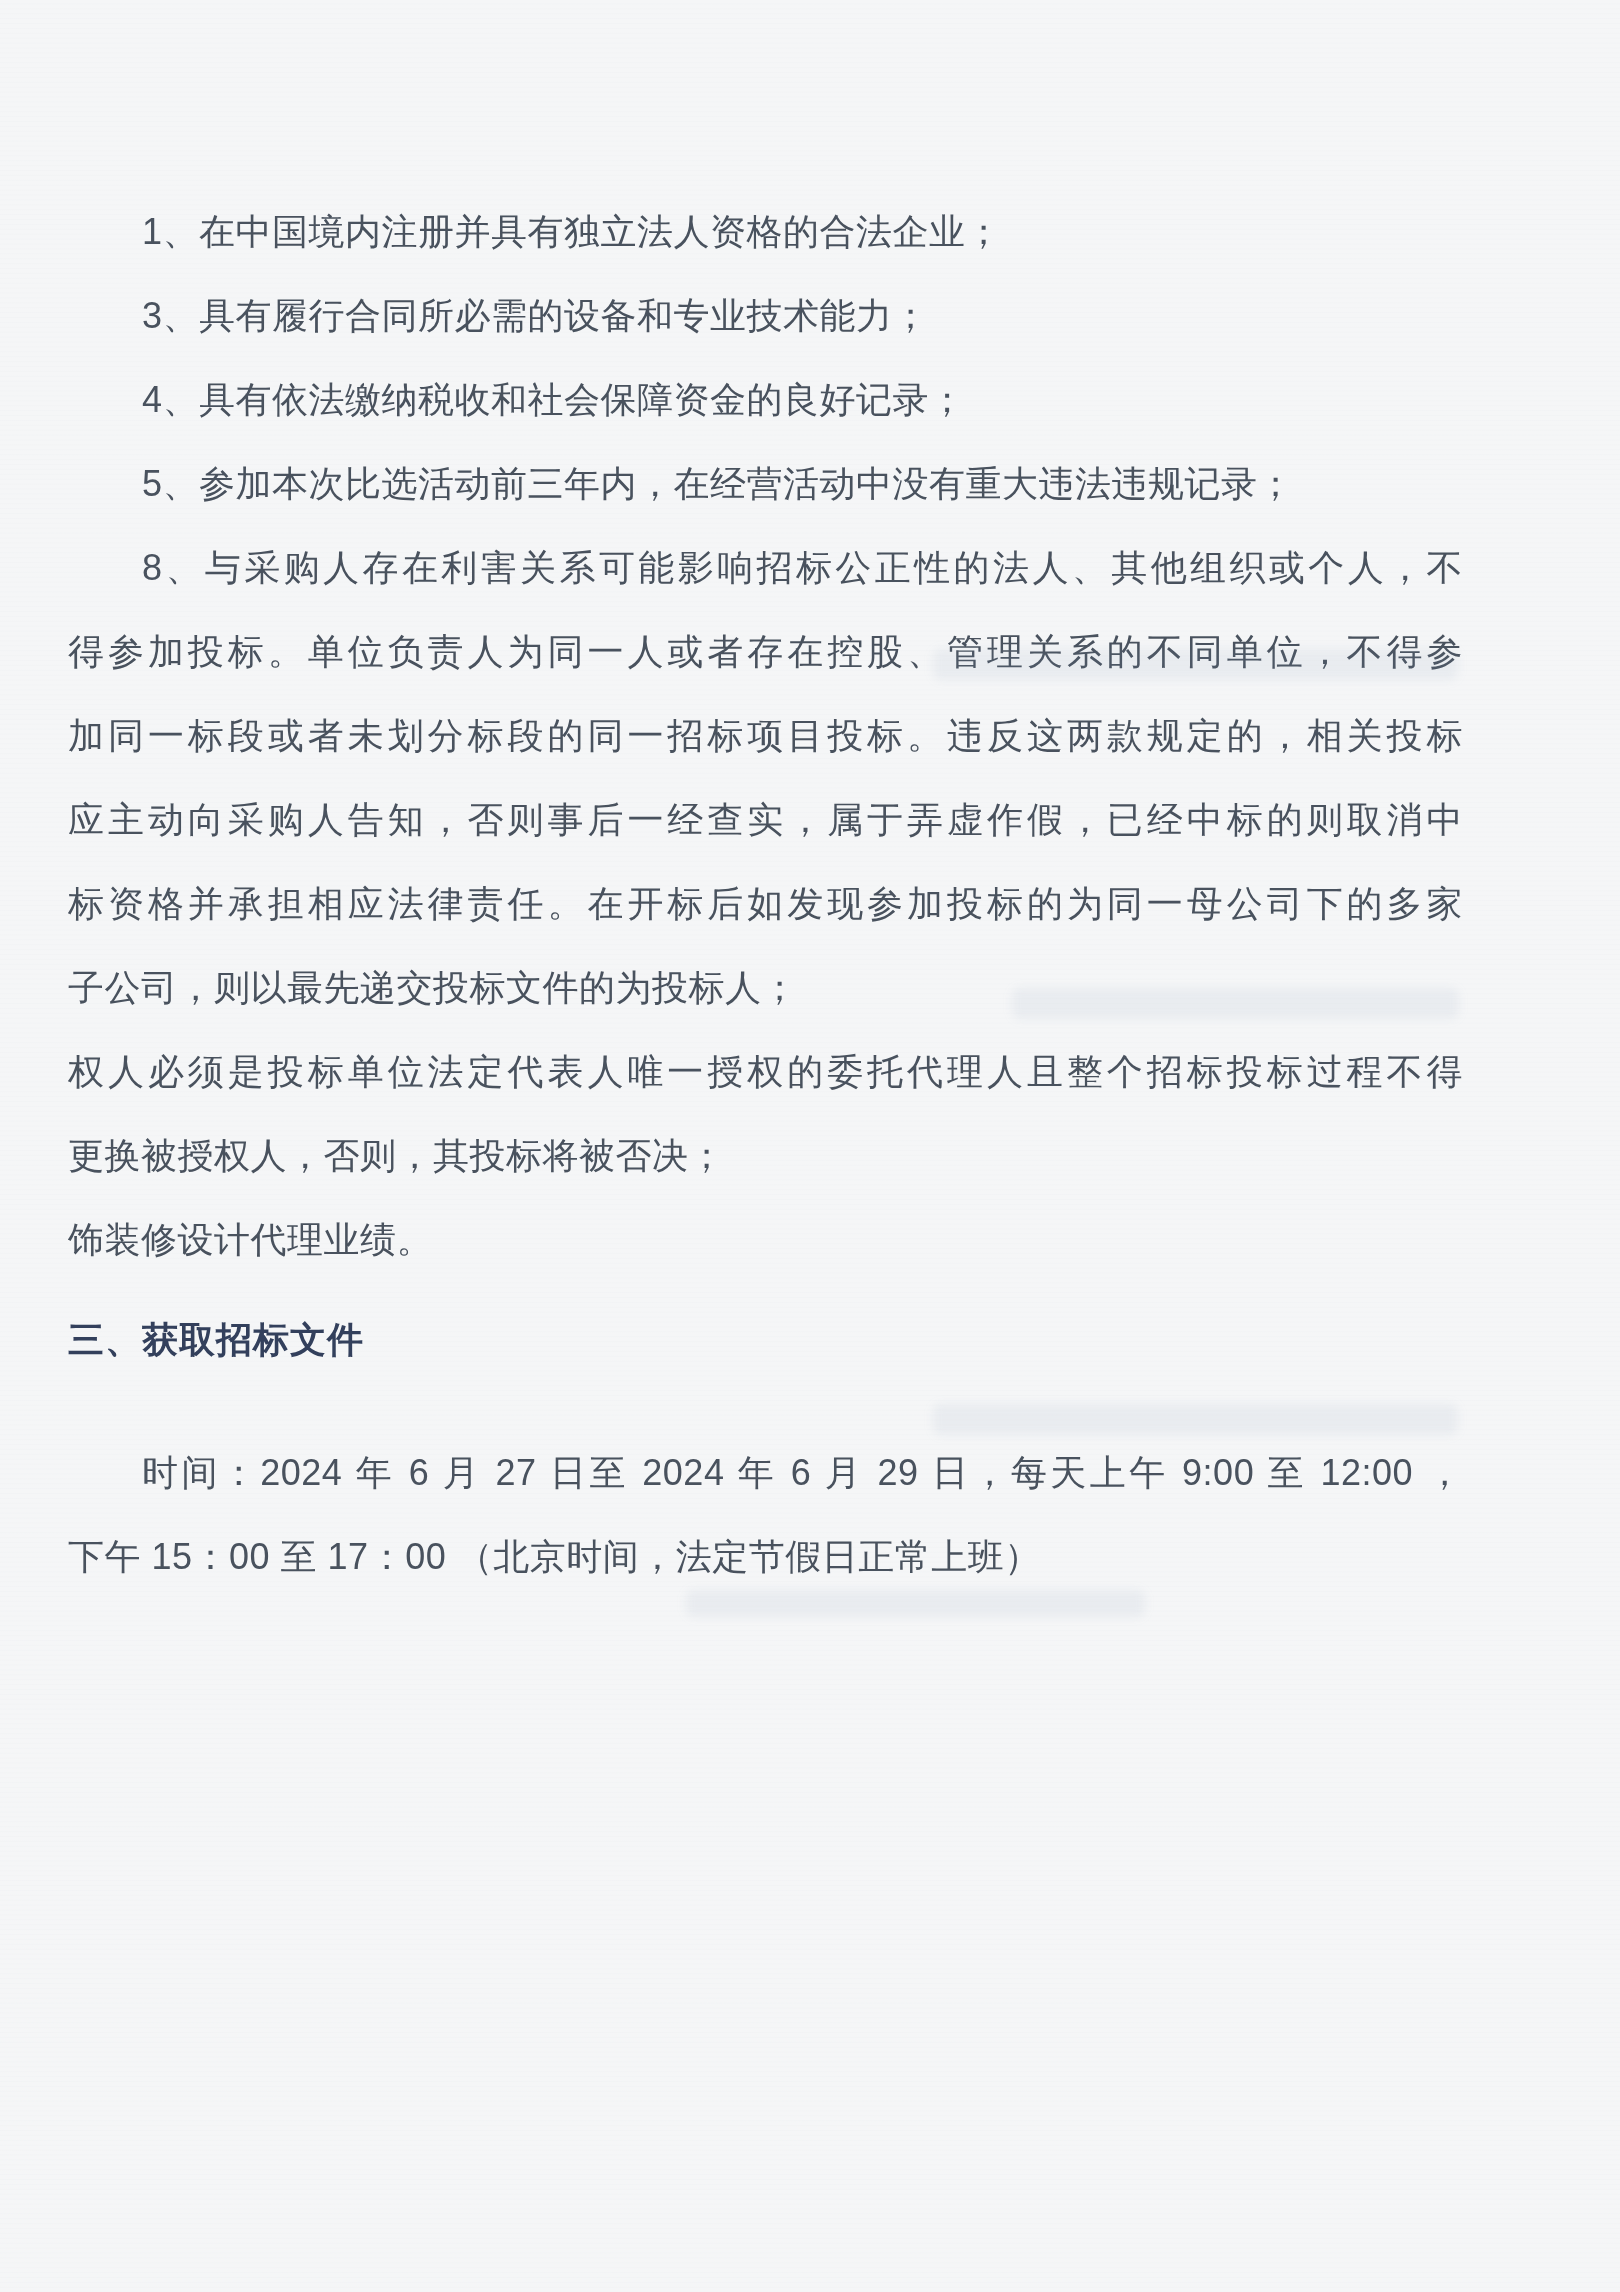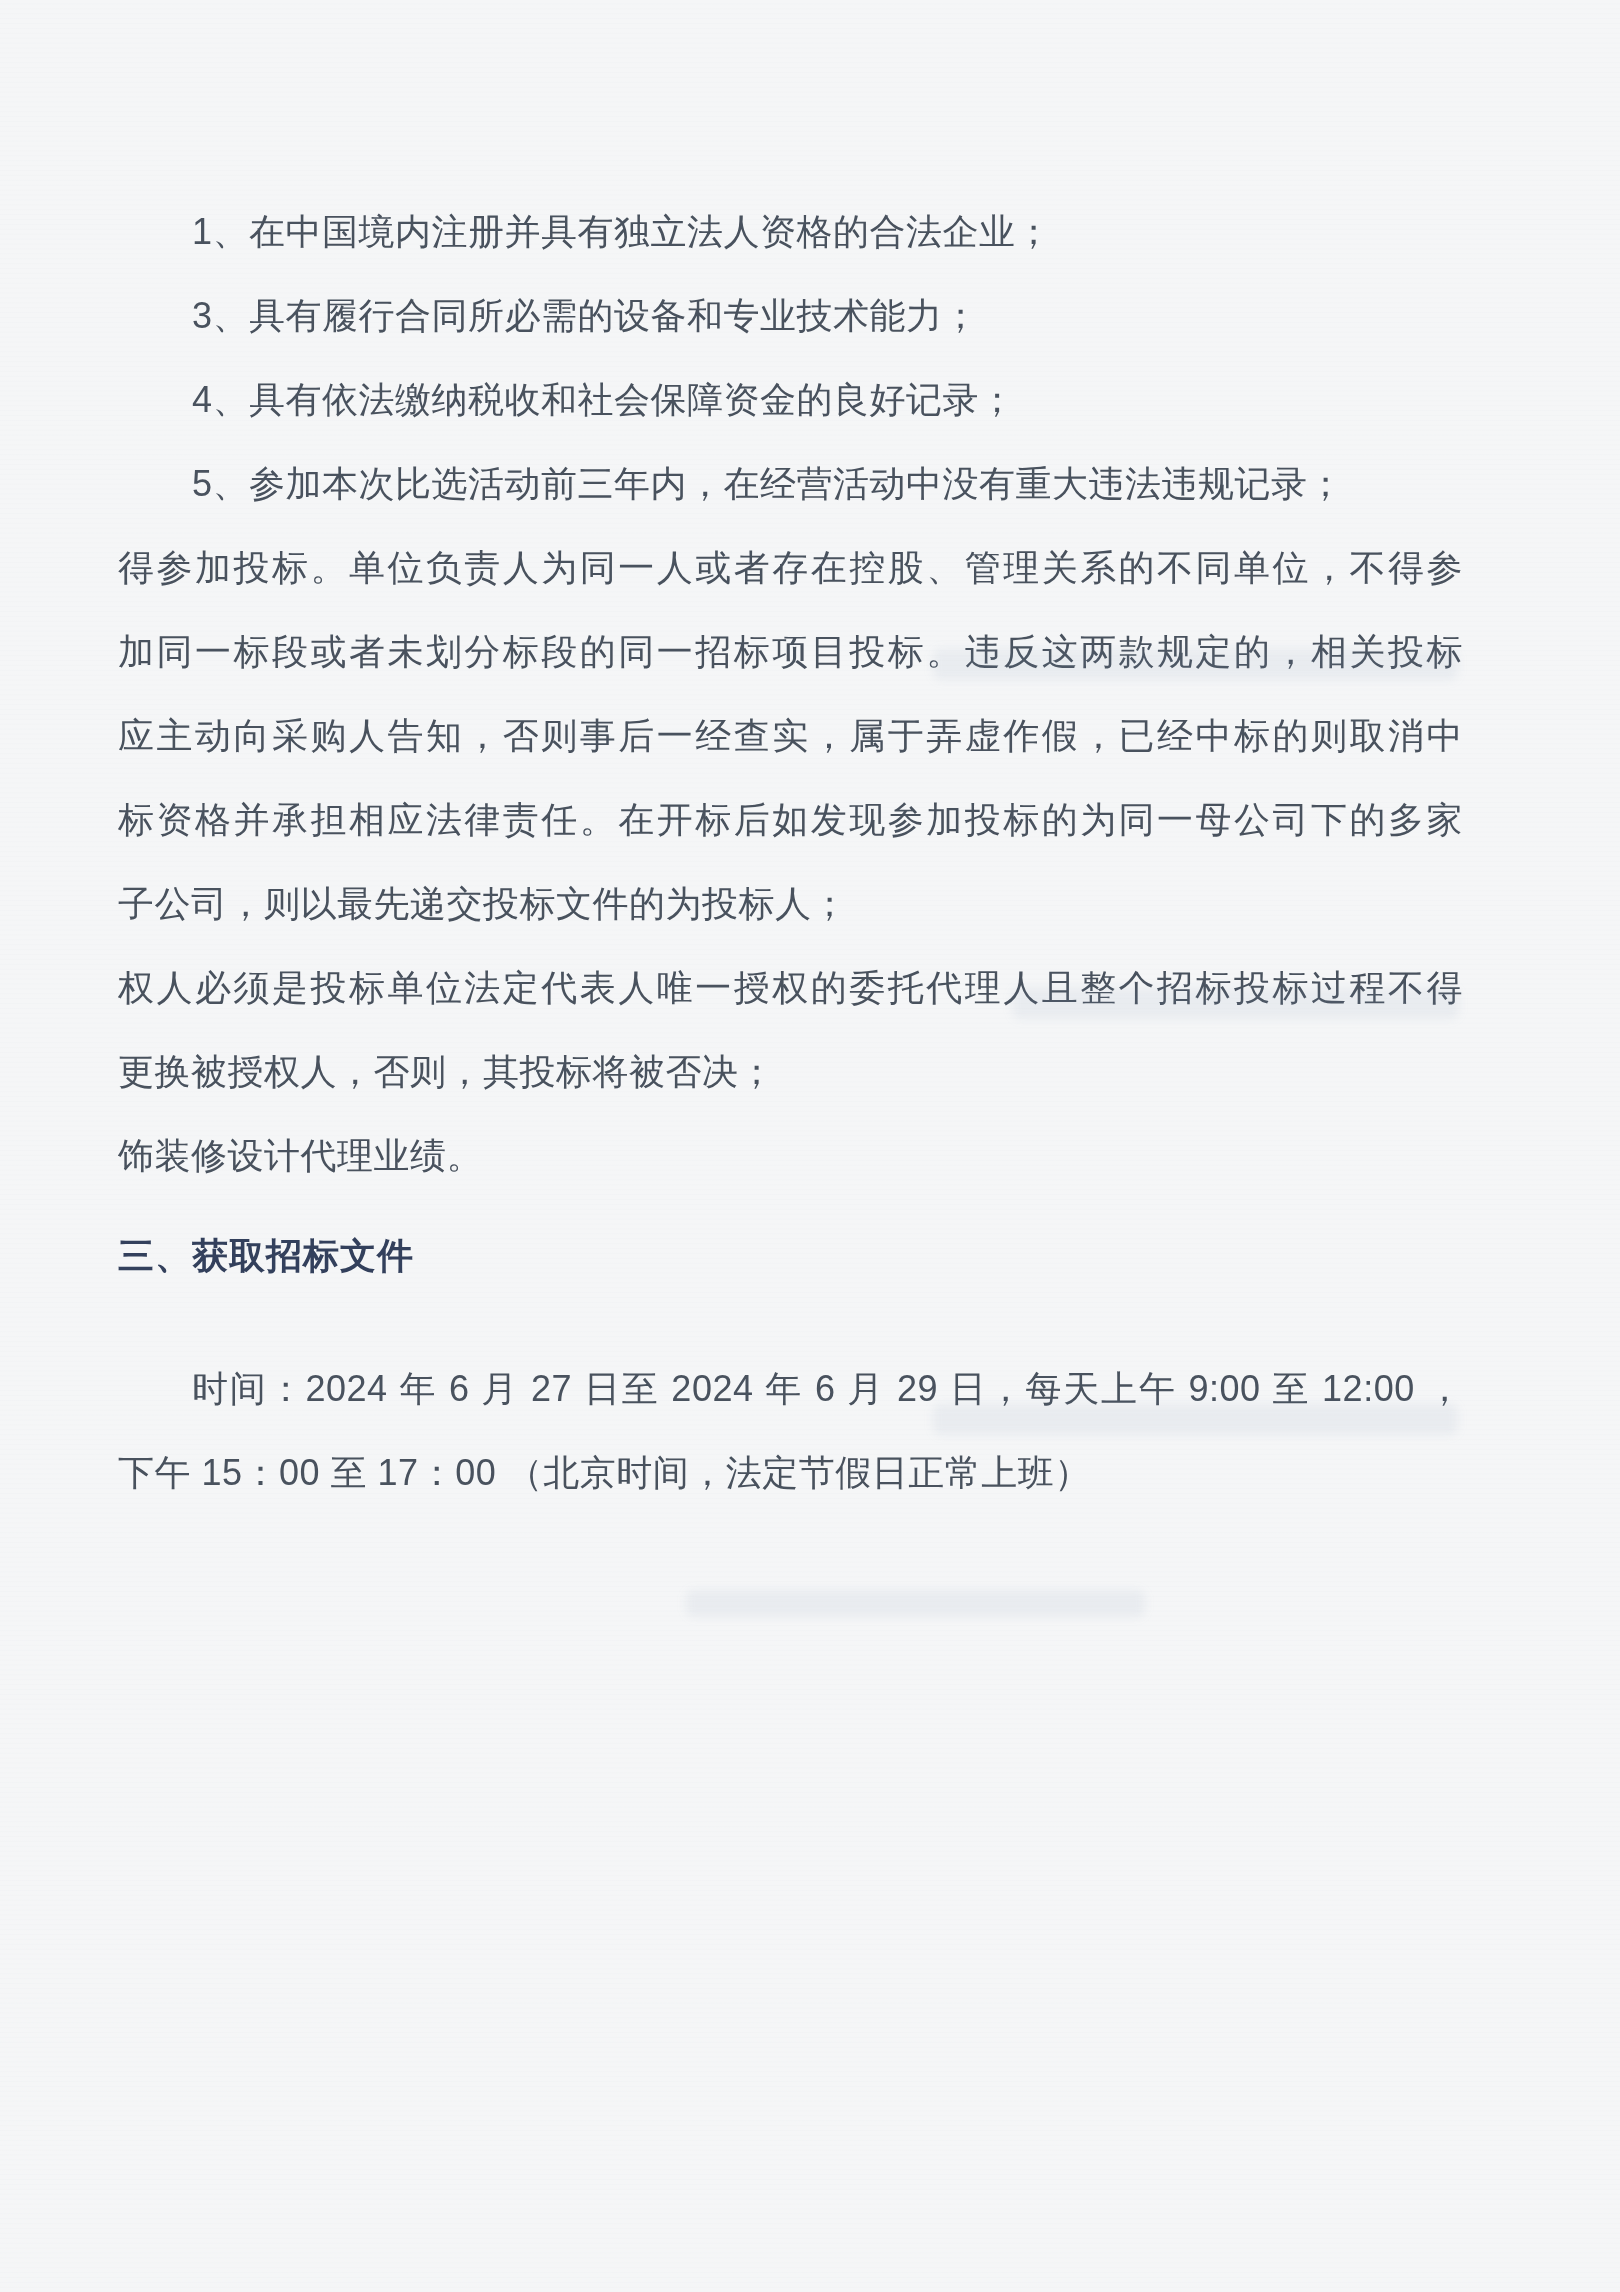--- a/index.html
+++ b/index.html
@@ -19,21 +19,21 @@
     width:1620px;height:2293px;
     overflow:hidden;
     background:
       repeating-linear-gradient(180deg,
         rgba(255,255,255,0) 0px, rgba(255,255,255,0) 2.9px,
         rgba(210,215,222,0.08) 3.9px, rgba(255,255,255,0) 4.9px),
       var(--bg);
   }
   .content{
     position:absolute;inset:0;
-    padding:190px 157px 0 118px;
+    padding:190px 157px 0 68px;
     box-sizing:border-box;
     font-size:36px;
     line-height:84px;
     letter-spacing:0.5px;
   }
   .line{
     height:84px;
     text-align:left;
     white-space:nowrap;
   }
@@ -69,20 +69,21 @@
 
 <div class="page">
   <div class="content">
 
     <div class="line indent">1、在中国境内注册并具有独立法人资格的合法企业；</div>
     <div class="line indent">3、具有履行合同所必需的设备和专业技术能力；</div>
     <div class="line indent">4、具有依法缴纳税收和社会保障资金的良好记录；</div>
     <div class="line indent">5、参加本次比选活动前三年内，在经营活动中没有重大违法违规记录；</div>
 
     <div>
+      <div class="line indent fill">8、与采购人存在利害关系可能影响招标公正性的法人、其他组织或个人，不</div>
       <div class="line fill">得参加投标。单位负责人为同一人或者存在控股、管理关系的不同单位，不得参</div>
       <div class="line fill">加同一标段或者未划分标段的同一招标项目投标。违反这两款规定的，相关投标</div>
       <div class="line fill">应主动向采购人告知，否则事后一经查实，属于弄虚作假，已经中标的则取消中</div>
       <div class="line fill">标资格并承担相应法律责任。在开标后如发现参加投标的为同一母公司下的多家</div>
       <div class="line">子公司，则以最先递交投标文件的为投标人；</div>
     </div>
 
     <div>
       <div class="line fill">权人必须是投标单位法定代表人唯一授权的委托代理人且整个招标投标过程不得</div>
       <div class="line">更换被授权人，否则，其投标将被否决；</div>

